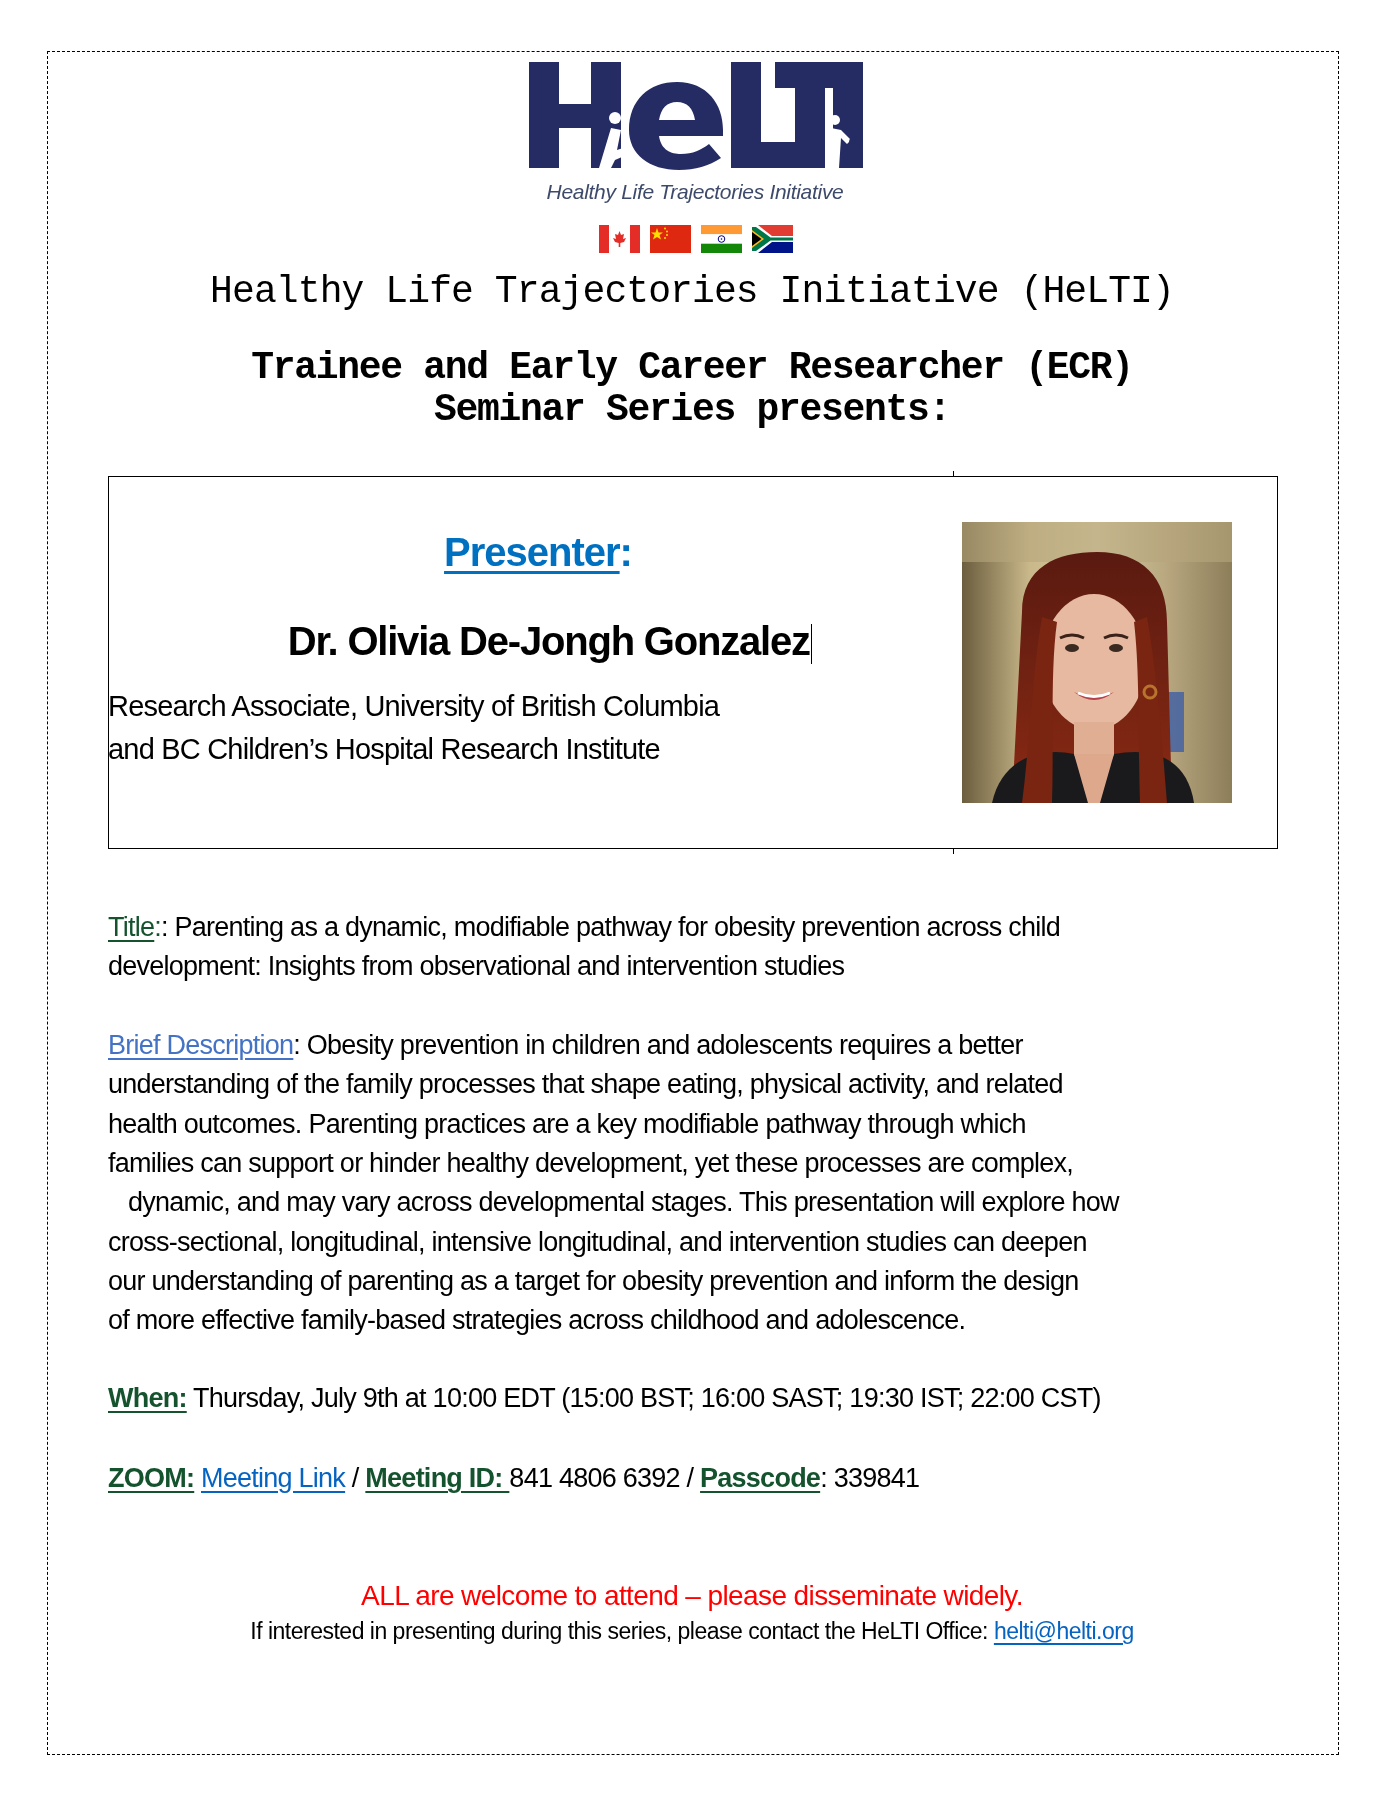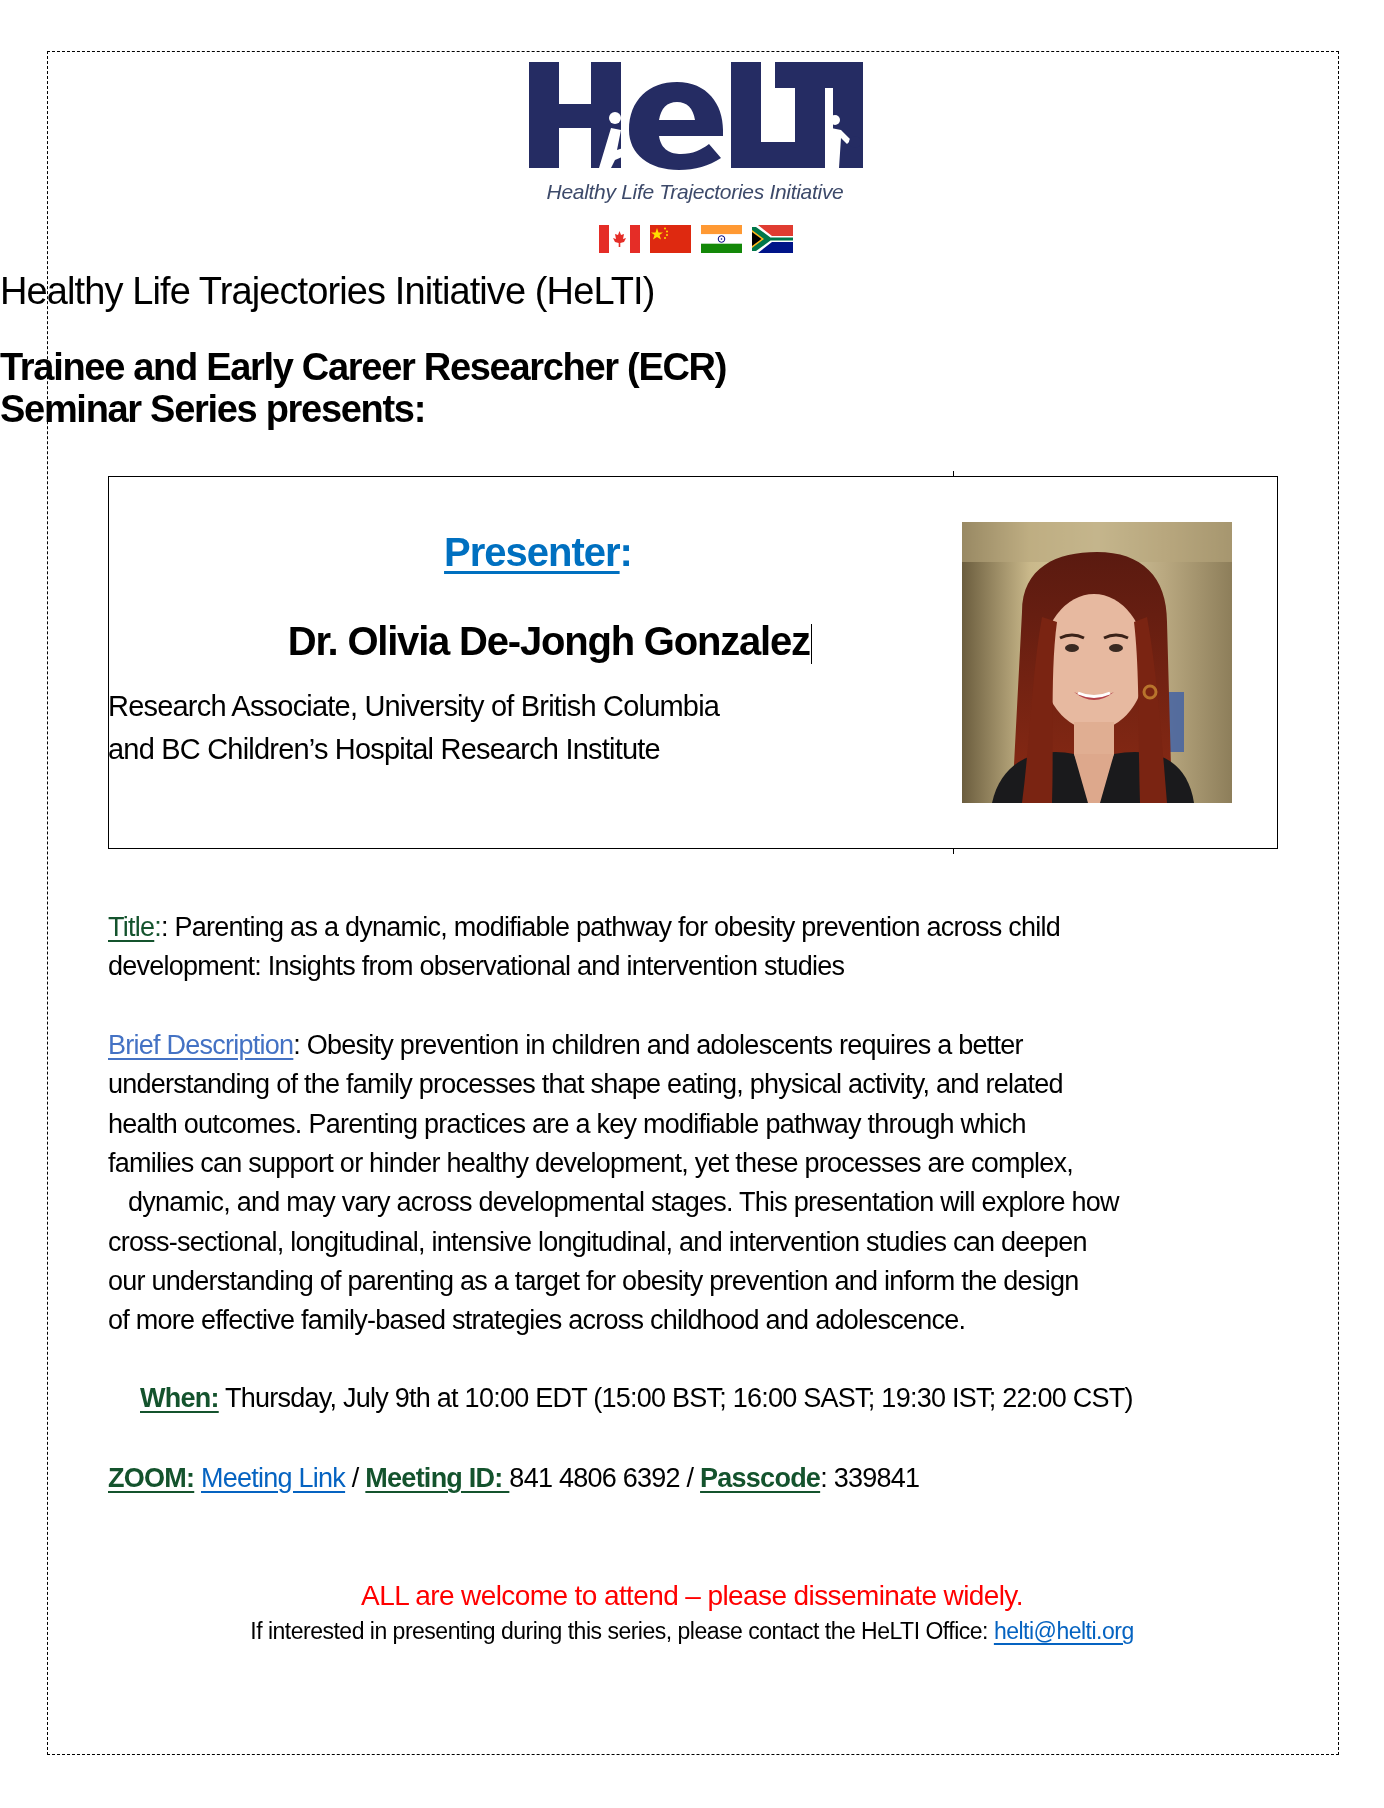--- a/index.html
+++ b/index.html
@@ -8,21 +8,21 @@
   .page-border { position: absolute; left: 47px; top: 51px; width: 1292px; height: 1704px;
                  border: 1.5px dashed #000; box-sizing: border-box; }
 
   
   .logo { position: absolute; left: 529px; top: 60px; width: 334px; height: 110px; }
   .tagline { position: absolute; left: 525px; top: 180px; width: 340px; text-align: center;
              font-style: italic; font-size: 21px; color: #3d4a6a; letter-spacing: -0.3px; white-space: nowrap; }
   .flags { position: absolute; left: 599px; top: 225px; height: 28px; display: flex; gap: 10px; }
   .flag { width: 41px; height: 28px; position: relative; overflow: hidden; }
 
-  .h1 { position: absolute; left: 0; width: 1384px; white-space: nowrap; }
+  .h1 { position: absolute; left: 0; width: 1384px; text-align: center; white-space: nowrap; font-family: Liberation Mono, monospace; }
   .h-line1 { top: 270px; font-size: 38px; letter-spacing: -0.9px; }
   .h-line2 { top: 346px; font-size: 38px; font-weight: bold; letter-spacing: -1.3px; }
   .h-line3 { top: 388px; font-size: 38px; font-weight: bold; letter-spacing: -1.3px; }
 
   
   .presenter-box { position: absolute; left: 108px; top: 476px; width: 1170px; height: 373px;
                    border: 1.5px solid #000; box-sizing: border-box; }
   .cell-tick { position: absolute; left: 953px; top: 471px; width: 1px; height: 5px; background: #000; }
   .cell-tick.b { top: 849px; }
   .presenter-label { position: absolute; left: 108px; width: 860px; top: 530px; text-align: center;
@@ -194,21 +194,21 @@
   <span class="lbl blue2">Brief Description</span><span>: Obesity prevention in children and adolescents requires a better</span>
 </div>
 <div class="body-line" style="top:1071px;">understanding of the family processes that shape eating, physical activity, and related</div>
 <div class="body-line" style="top:1111px;">health outcomes. Parenting practices are a key modifiable pathway through which</div>
 <div class="body-line" style="top:1150px;">families can support or hinder healthy development, yet these processes are complex,</div>
 <div class="body-line" style="top:1189px;margin-left:20px;">dynamic, and may vary across developmental stages. This presentation will explore how</div>
 <div class="body-line" style="top:1229px;">cross-sectional, longitudinal, intensive longitudinal, and intervention studies can deepen</div>
 <div class="body-line" style="top:1268px;">our understanding of parenting as a target for obesity prevention and inform the design</div>
 <div class="body-line" style="top:1307px;">of more effective family-based strategies across childhood and adolescence.</div>
 
-<div class="body-line" style="top:1385px;margin-left:32px;">
+<div class="body-line" style="top:1385px;">
   <span class="lbl blue1 bold">When:</span><span> Thursday, July 9th at 10:00 EDT (15:00 BST; 16:00 SAST; 19:30 IST; 22:00 CST)</span>
 </div>
 
 <div class="body-line" style="top:1465px;">
   <span class="lbl blue1 bold">ZOOM:</span>
   <a class="link">Meeting Link</a><span> / </span><span class="lbl blue1 bold">Meeting ID: </span><span>841 4806 6392</span><span> / </span><span class="lbl blue1 bold">Passcode</span><span>: </span><span>339841</span>
 </div>
 
 <div class="red-line">ALL are welcome to attend – please disseminate widely.</div>
 <div class="contact-line">

